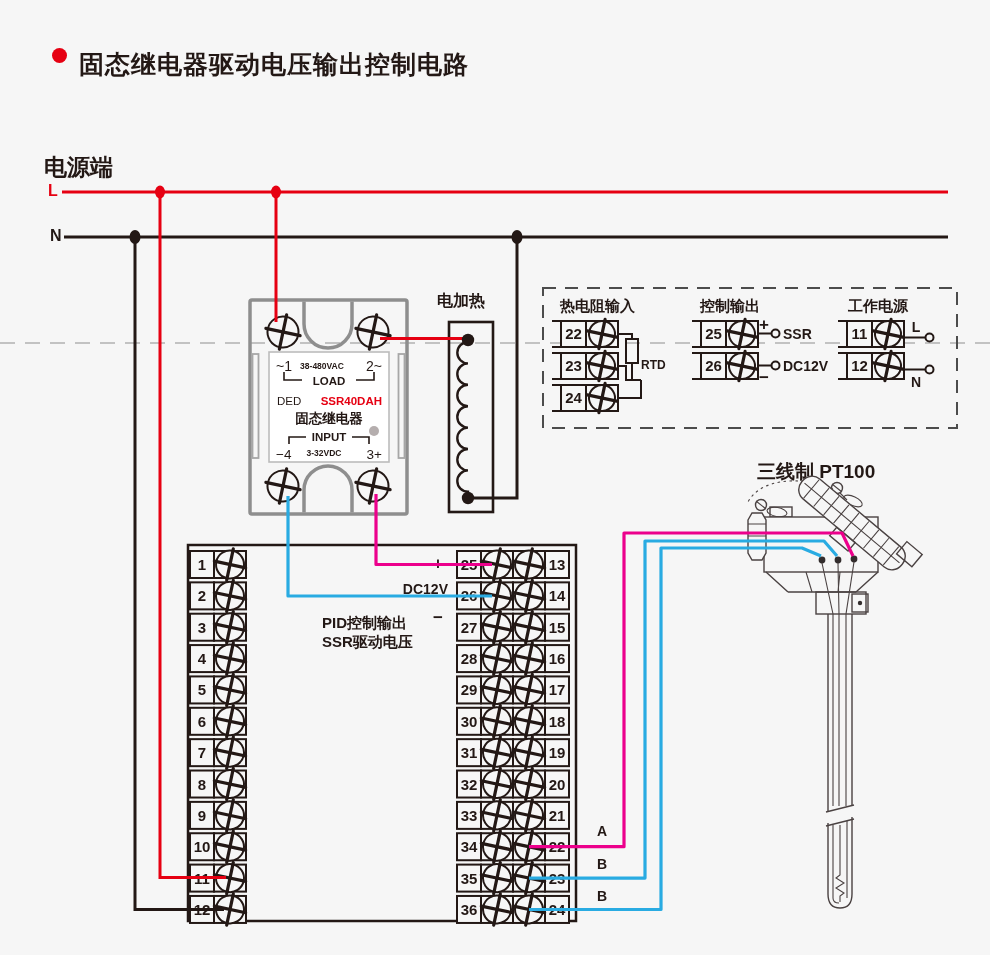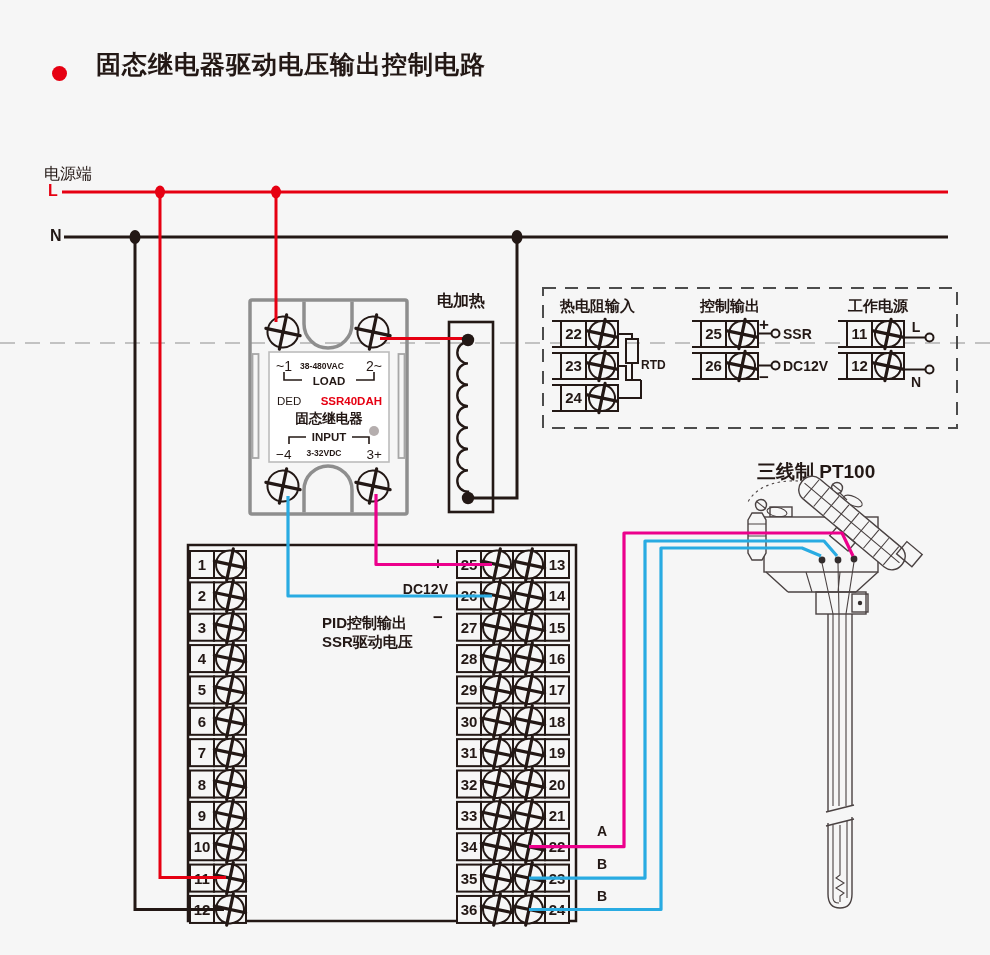--- a/index.html
+++ b/index.html
@@ -2,25 +2,25 @@
 <html style="--red: #e60012; --black: #231815; --magenta: #ec008c; --blue: #29abe2; --gray: #8e8e8e; --model: #e60012; --bg: #f6f6f6;"><head>
 <meta charset="utf-8">
 <style>
   :root{
     --red:#e60012; --black:#231815; --magenta:#ec008c; --blue:#29abe2;
     --gray:#8e8e8e; --bg:#f6f6f6; --dash:#4c4c4c; --pagedash:#c2c2c2; --model:#e60012;
   }
   html,body{margin:0;padding:0;background:#fff;}
   .page{position:relative;width:990px;height:955px;background:var(--bg);overflow:hidden;
         font-family:"Liberation Sans","DejaVu Sans",sans-serif;color:var(--black);}
-  .title-row{position:absolute;left:52px;top:48px;display:flex;align-items:flex-end;gap:29px;}
+  .title-row{position:absolute;left:52px;top:48px;display:flex;align-items:flex-start;gap:12px;}
   .bullet{width:15px;height:15px;border-radius:50%;background:var(--red);flex:0 0 auto;}
   .title{font-size:25px;font-weight:600;letter-spacing:1px;}
   .subtitle{position:absolute;left:88px;top:96px;font-size:19px;font-weight:bold;letter-spacing:0.5px;}
-  .pwr-label{position:absolute;left:44px;top:164px;font-size:16px;font-weight:400;}
+  .pwr-label{position:absolute;left:44px;top:152px;font-size:23px;font-weight:700;}
   .l-label{position:absolute;left:48px;top:182px;font-size:16px;font-weight:bold;color:var(--red);}
   .n-label{position:absolute;left:50px;top:227px;font-size:16px;font-weight:bold;}
   svg{position:absolute;left:0;top:0;}
   svg text{font-family:"Liberation Sans","DejaVu Sans",sans-serif;fill:var(--black);}
   .pagedash{stroke:var(--pagedash);stroke-width:2;stroke-dasharray:15 10;fill:none;}
   .dashbox{stroke:var(--dash);stroke-width:2;stroke-dasharray:13 9;fill:none;}
   .blk{stroke:var(--black);stroke-width:2.5;fill:none;}
   .tb{fill:var(--bg);stroke:var(--black);stroke-width:2;}
   .scr{fill:var(--bg);stroke:var(--black);stroke-width:2;}
   .scx{stroke:var(--black);stroke-width:3.2;stroke-linecap:round;}

